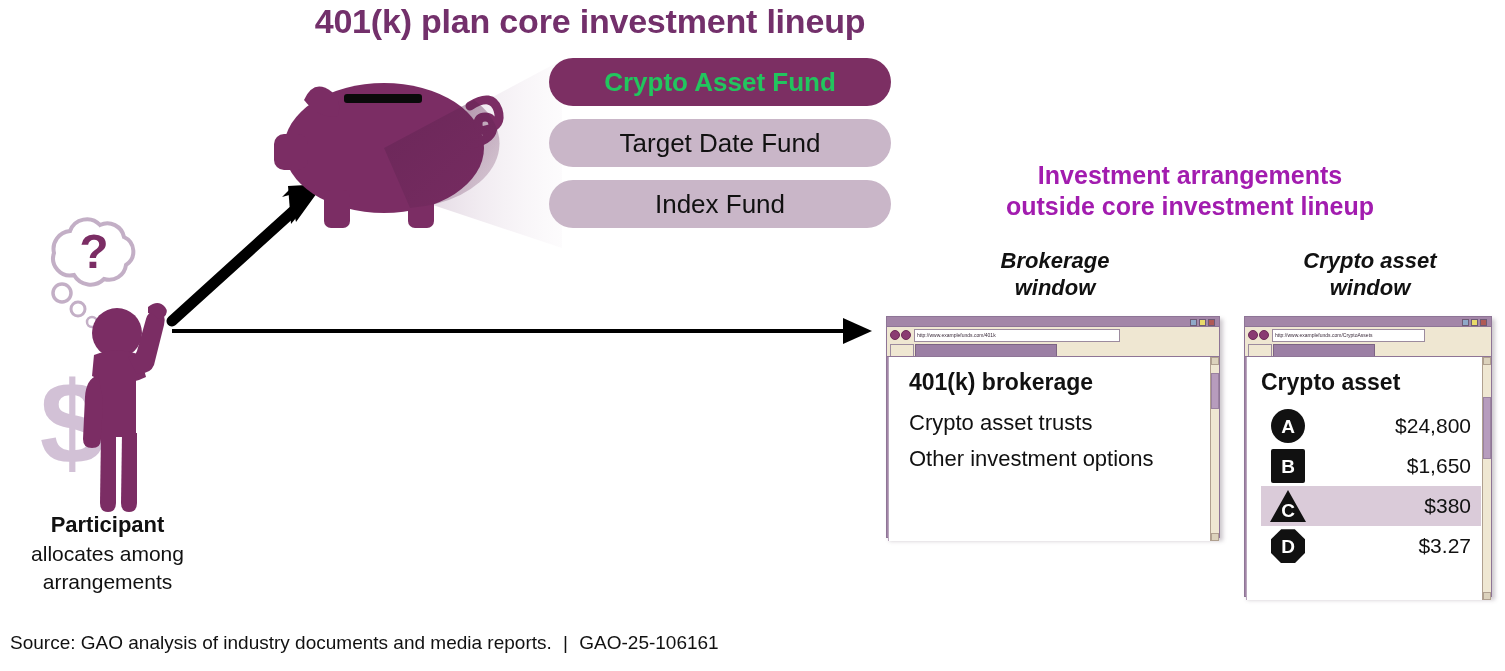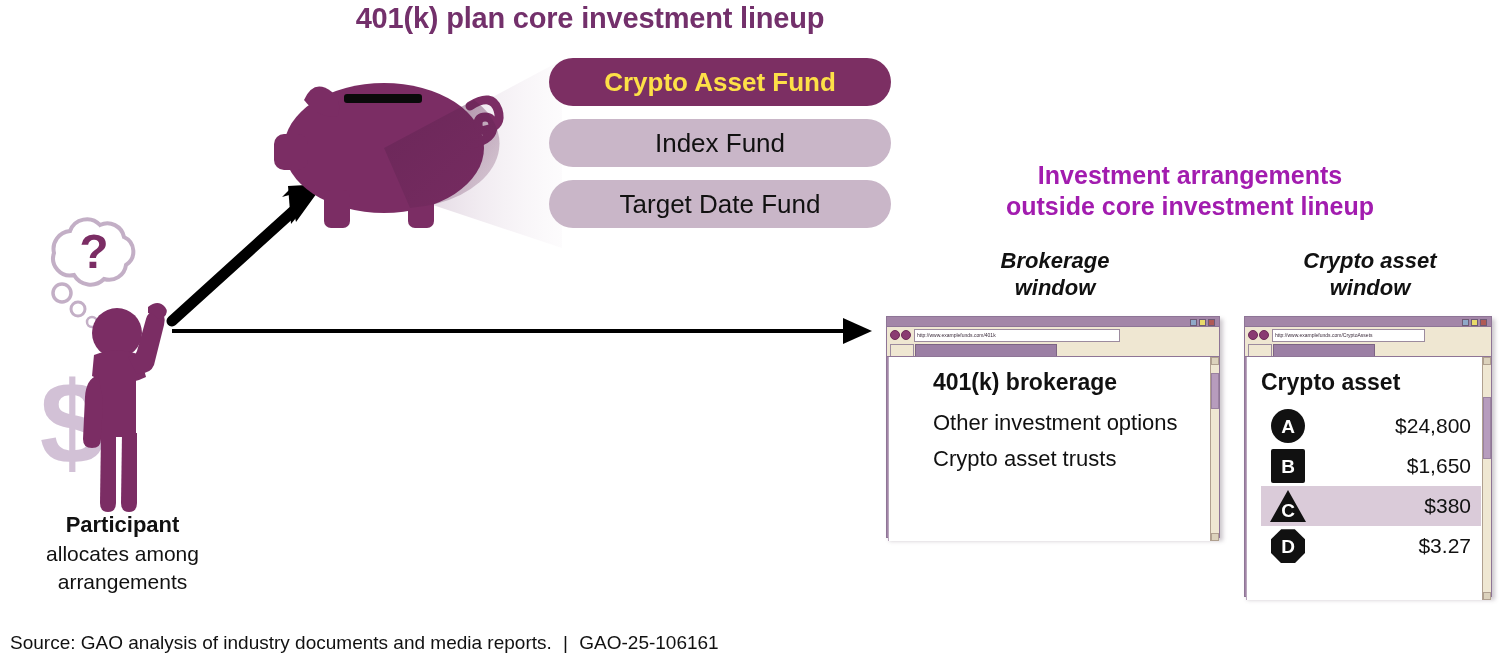--- a/index.html
+++ b/index.html
@@ -10,21 +10,21 @@
     position:relative;
     overflow:hidden;
     -webkit-font-smoothing:antialiased;
   }
   .stage{position:absolute;left:0;top:0;width:1505px;height:671px;}
 
   
   .title-core{
     position:absolute;left:250px;top:2px;width:680px;
     text-align:center;
-    font-size:29px;font-weight:bold;color:#73306B;
+    font-size:34px;font-weight:bold;color:#73306B;
     letter-spacing:-0.2px;
   }
   .title-outside{
     position:absolute;left:940px;top:160px;width:500px;
     text-align:center;
     font-size:25px;font-weight:bold;color:#a21caf;
     line-height:1.25;
   }
   .sub-brokerage{
     position:absolute;left:930px;top:248px;width:250px;
@@ -35,41 +35,41 @@
   .sub-crypto{
     position:absolute;left:1250px;top:248px;width:240px;
     text-align:center;
     font-size:22px;font-weight:bold;font-style:italic;color:#111;
     line-height:1.22;
   }
 
   
   .participant-svg{position:absolute;left:10px;top:215px;}
   .participant-caption{
-    position:absolute;left:15px;top:510px;width:215px;
+    position:absolute;left:0px;top:510px;width:215px;
     text-align:center;font-size:21px;color:#111;line-height:1.35;
   }
   .participant-caption .p-bold{font-weight:bold;display:block;font-size:22px;}
 
   
   .arrow-svg{position:absolute;left:0;top:0;pointer-events:none;}
 
   
   .piggy-svg{position:absolute;left:262px;top:48px;}
 
   
   .fund-list{position:absolute;left:549px;top:58px;width:342px;}
   .fund-pill{
     height:48px;border-radius:24px;
     display:flex;align-items:center;justify-content:center;
     font-size:26px;color:#111;margin-bottom:13px;
     box-sizing:border-box;
   }
   .fund-pill.highlight{
-    background:#7C2F63;color:#fde047;font-weight:bold;text-align:right;
+    background:#7C2F63;color:#22c55e;font-weight:bold;text-align:right;
   }
   .fund-pill.plain{background:#C9B6C8;}
 
   
   .browser{
     position:absolute;
     background:#A386A8;
     border:1px solid #8E7596;
     box-sizing:border-box;
     box-shadow:3px 3px 4px rgba(80,60,80,.28);
@@ -285,24 +285,24 @@
 
       <text x="122" y="112" font-family="'Liberation Sans',sans-serif" font-size="33" font-weight="bold" fill="#9D6D91" text-anchor="middle" id="piggy-label"></text>
     </g>
   </svg>
 
   <div class="fund-list">
     <div class="fund-pill highlight">
       <span>Crypto Asset Fund</span>
     </div>
     <div class="fund-pill plain">
+      <span>Target Date Fund</span>
+    </div>
+    <div class="fund-pill plain">
       <span>Index Fund</span>
-    </div>
-    <div class="fund-pill plain">
-      <span>Target Date Fund</span>
     </div>
   </div>
 
   <div class="title-outside">
     <span>Investment arrangements</span><br>
     <span>outside core investment lineup</span>
   </div>
   <div class="sub-brokerage">
     <span>Brokerage</span><br>
     <span>window</span>
@@ -325,28 +325,28 @@
         <span class="nav-dot"></span>
         <span class="nav-dot"></span>
       </span>
       <span class="urlbar short">http://www.examplefunds.com/401k</span>
     </div>
     <div class="tabrow">
       <span class="tab t-blank"></span>
       <span class="tab t-active"></span>
       <span class="tab t-rest"></span>
     </div>
-    <div class="viewport" style="height:184px;padding-left:24px;">
+    <div class="viewport" style="height:184px;">
       <div class="page-pad">
         <div class="page-head">401(k) brokerage</div>
         <div class="opt-row">
+          <span>Crypto asset trusts</span>
+        </div>
+        <div class="opt-row">
           <span>Other investment options</span>
-        </div>
-        <div class="opt-row">
-          <span>Crypto asset trusts</span>
         </div>
       </div>
       <div class="vscroll">
         <span class="arw top"></span>
         <span class="thumb"></span>
         <span class="arw bot"></span>
       </div>
     </div>
   </div>
 

